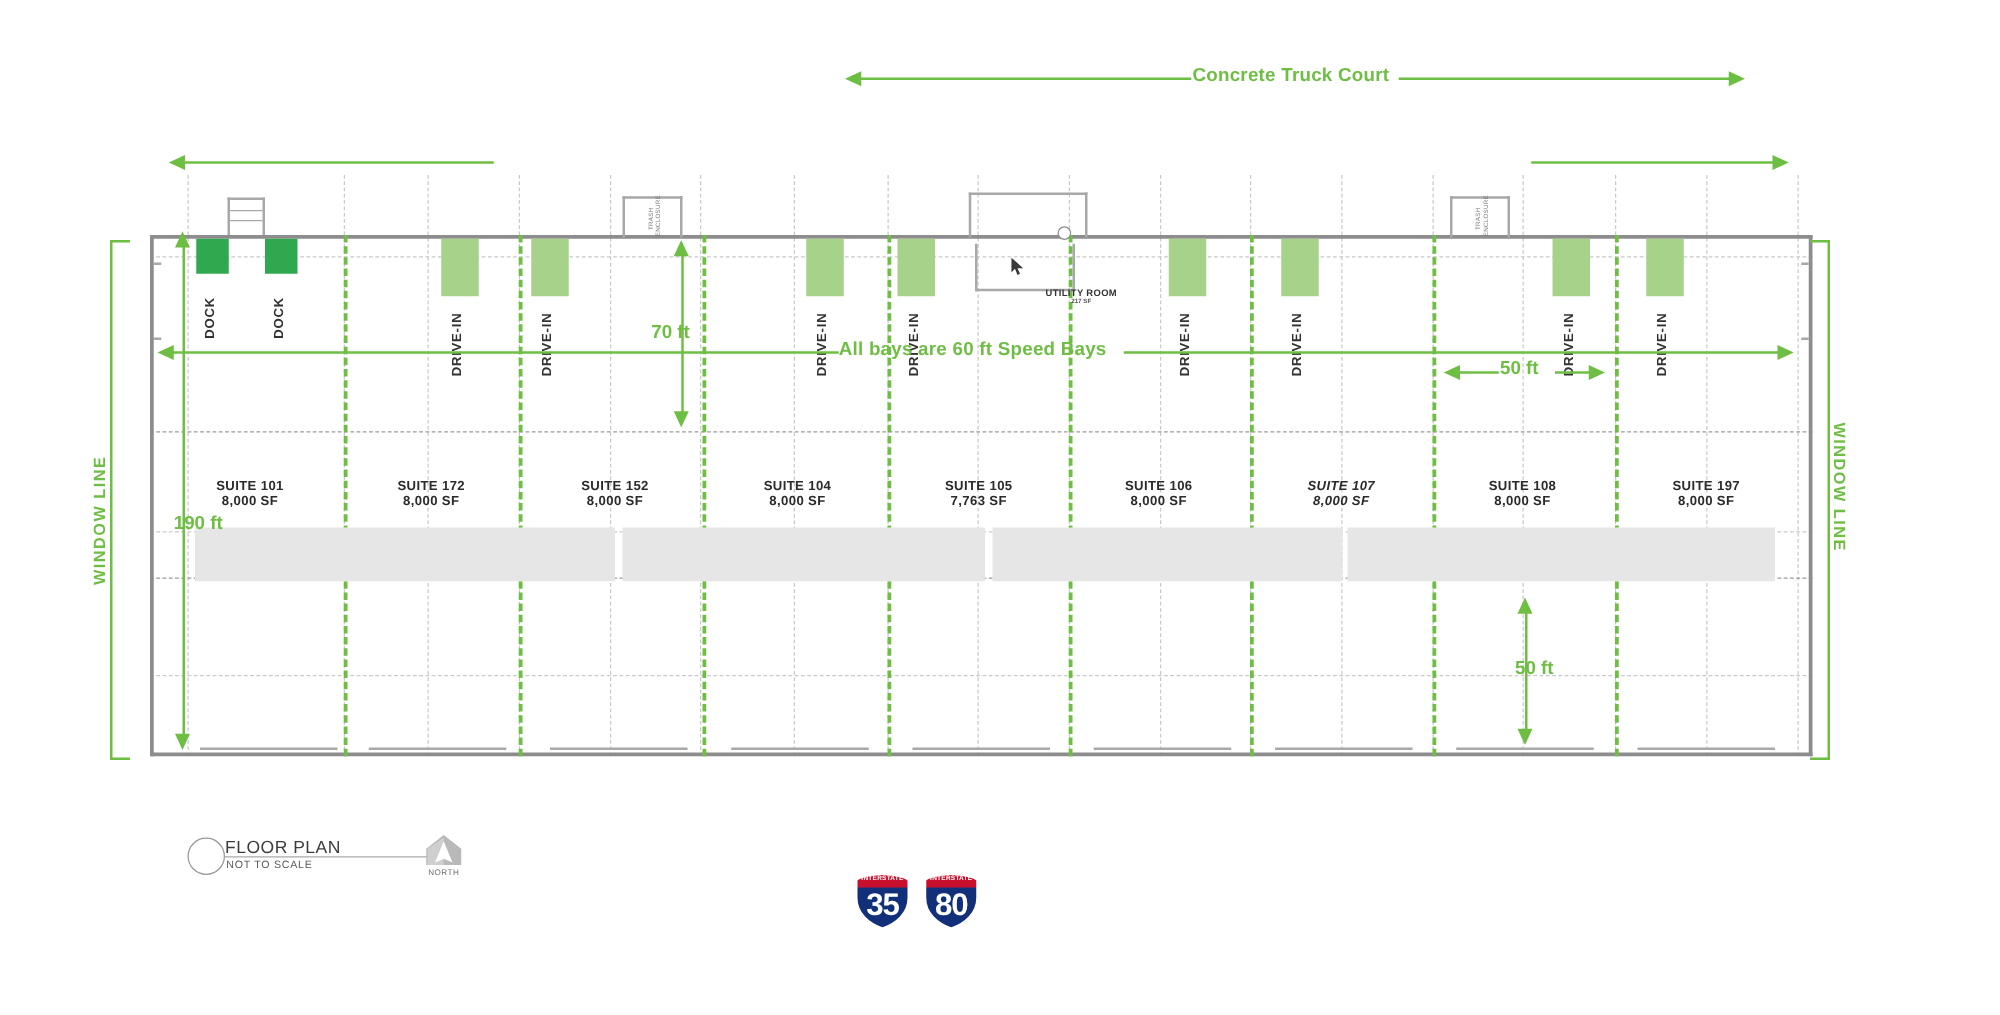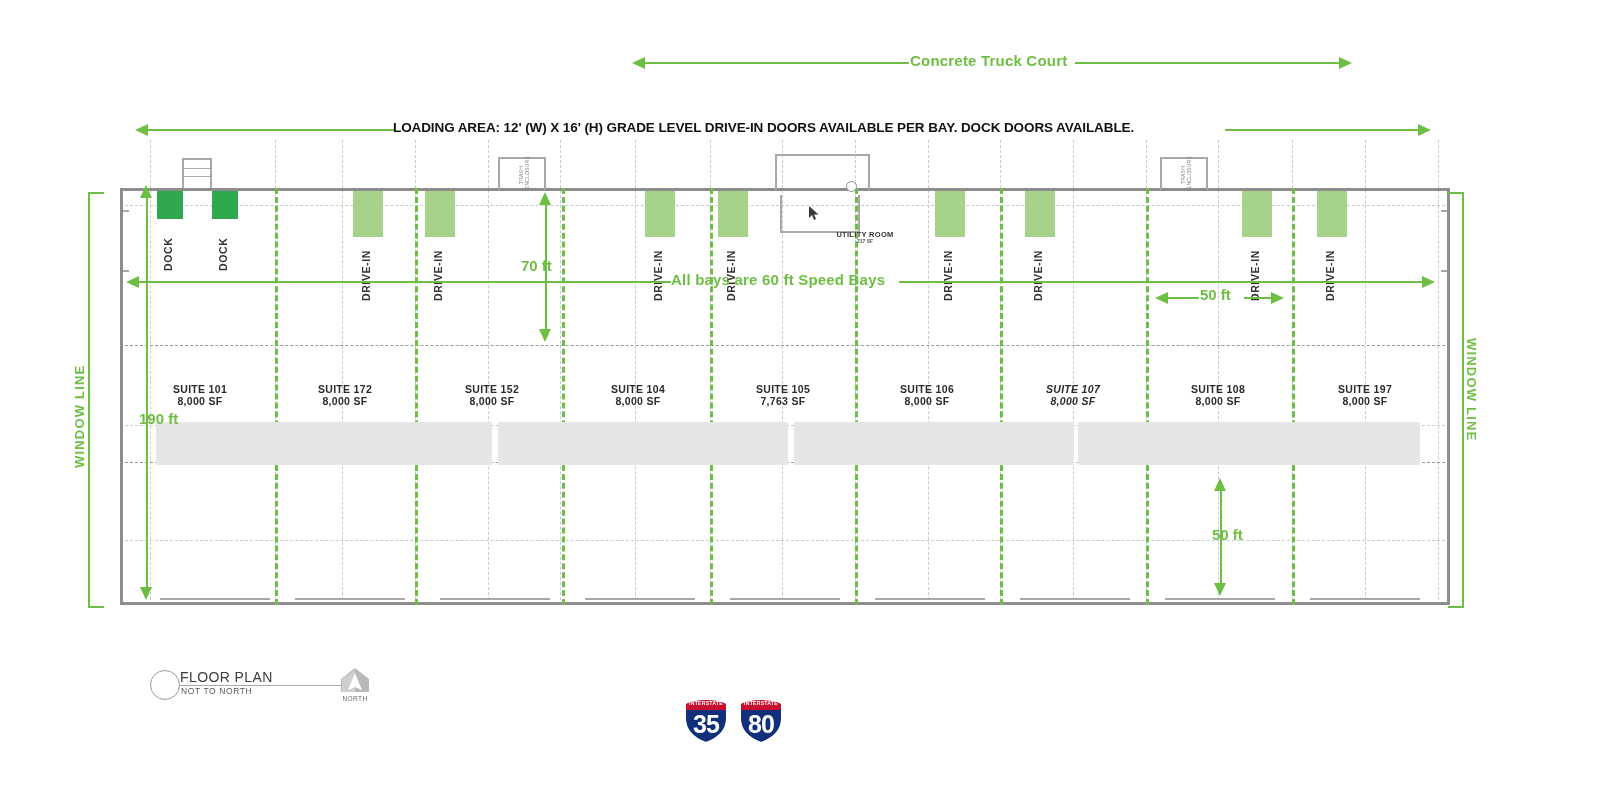--- a/index.html
+++ b/index.html
@@ -86,32 +86,31 @@
 
   .tiny{font-size:5px;color:#7a7a7a;letter-spacing:.2px;line-height:6px;}
   .util-name{font-size:7.5px;font-weight:bold;color:#333;letter-spacing:.3px;text-align:center;}
   .util-sf{font-size:5px;font-weight:bold;color:#555;text-align:center;}
 </style>
 </head>
 <body>
 
 <div id="stage">
 
-  <div class="abs" style="left:632px;top:55px;width:720px;height:20px;">
+  <div class="abs" style="left:676px;top:55px;width:720px;height:20px;">
     <div class="arrow-l" style="left:0px;top:2px;"></div>
     <div class="hline" style="left:12px;top:7px;width:265px;"></div>
     <div class="abs title-green nowrap" style="left:278px;top:-3px;">Concrete Truck Court</div>
     <div class="hline" style="left:443px;top:7px;width:265px;"></div>
     <div class="arrow-r" style="left:707px;top:2px;"></div>
   </div>
 
   <div class="abs" style="left:135px;top:122px;width:1296px;height:20px;">
     <div class="arrow-l" style="left:0px;top:2px;"></div>
     <div class="hline" style="left:12px;top:7px;width:248px;"></div>
-    <div class="abs title-black nowrap" style="left:258px;top:-2px;">LOADING AREA: 12' (W) X 16' (H) GRADE LEVEL DRIVE-IN DOORS AVAILABLE PER BAY.  DOCK DOORS AVAILABLE.</div>
     <div class="hline" style="left:1090px;top:7px;width:194px;"></div>
     <div class="arrow-r" style="left:1283px;top:2px;"></div>
   </div>
 
   <div id="plan">
 
     <div class="grid-v" style="left:30px;  top:-10px;height:465px;"></div>
     <div class="grid-v" style="left:155px; top:-10px;height:465px;"></div>
     <div class="grid-v" style="left:222px; top:-10px;height:465px;"></div>
     <div class="grid-v" style="left:295px; top:-10px;height:465px;"></div>
@@ -342,21 +341,21 @@
 
   <div class="bracket-r" style="left:1448px;top:192px;width:14px;height:412px;"></div>
   <div class="abs" style="left:1464px;top:338px;">
     <div class="window-line-txt" style="writing-mode:vertical-rl;height:130px;">WINDOW LINE</div>
   </div>
 
 
   <div class="abs" style="left:150px;top:665px;width:240px;height:40px;">
     <div class="legend-circ" style="left:0px;top:5px;"></div>
     <div class="abs legend-title" style="left:30px;top:4px;">FLOOR PLAN</div>
-    <div class="abs legend-sub" style="left:31px;top:21px;">NOT TO NORTH</div>
+    <div class="abs legend-sub" style="left:31px;top:21px;">NOT TO SCALE</div>
     <div class="legend-rule" style="left:30px;top:20px;width:165px;"></div>
   </div>
 
   <div class="abs" style="left:340px;top:668px;width:30px;height:34px;">
     <svg width="30" height="26" style="display:block;">
       <polygon points="15,0 29,11 29,24 1,24 1,11" fill="#b9b9b9"></polygon>
       <polygon points="15,2 15,24 2,24 2,11" fill="#cfcfcf"></polygon>
       <polygon points="15,5 22,22 15,19 8,22" fill="#ffffff"></polygon>
     </svg>
     <div class="north-txt" style="margin-top:1px;width:30px;">NORTH</div>

